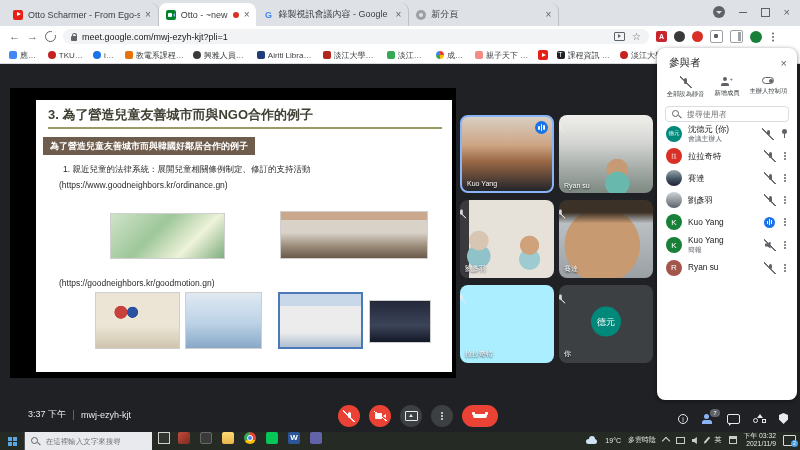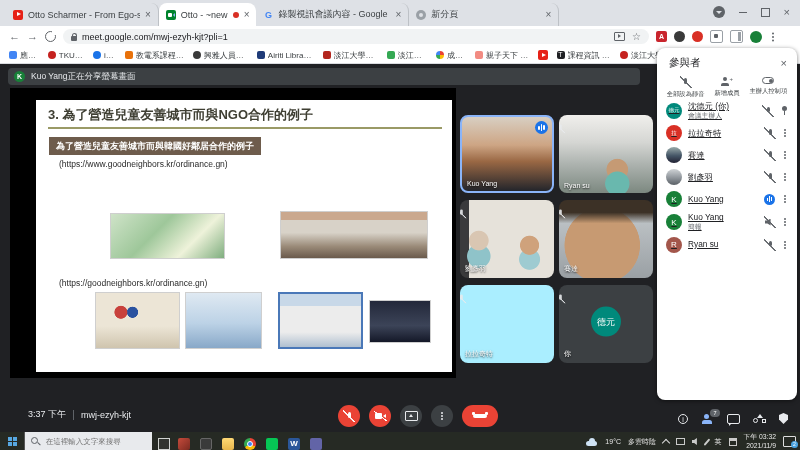--- a/index.html
+++ b/index.html
@@ -55,21 +55,21 @@
   .bmi{width:8px;height:8px;border-radius:2px;flex:0 0 auto;display:inline-block;}
   .bm .lbl{max-width:74px;overflow:hidden;text-overflow:ellipsis;white-space:nowrap;}
   .bmsep{width:1px;height:10px;background:#dadce0;margin-left:auto;}
   
   .meet{position:absolute;top:64px;left:0;right:0;height:368px;background:#202124;}
   .banner{position:absolute;top:4px;left:8px;width:632px;height:17px;background:#3c4043;border-radius:4px;display:flex;align-items:center;gap:6px;padding:0 6px;font-size:8.5px;color:#e8eaed;box-sizing:border-box;}
   .kcirc{width:11px;height:11px;border-radius:50%;background:#188038;color:#fff;font-size:7px;font-weight:bold;display:flex;align-items:center;justify-content:center;}
   .share{position:absolute;top:24px;left:10px;width:446px;height:290px;background:#000;}
   .slide{position:absolute;top:12px;left:26px;width:416px;height:272px;background:#fff;overflow:hidden;}
   .slide-title{margin:6px 10px 0 12px;padding-bottom:3px;font-size:13px;font-weight:bold;color:#3f3f33;border-bottom:2.5px solid #9a9a66;}
-  .slide-badge{display:inline-block;margin:8px 0 0 13px;background:#6e5c4c;color:#fff;font-size:9px;font-weight:bold;padding:2.5px 7px;}
+  .slide-badge{display:inline-block;margin:8px 0 0 7px;background:#6e5c4c;color:#fff;font-size:9px;font-weight:bold;padding:2.5px 7px;}
   .slide-item{margin:9px 14px 0 27px;font-size:8.5px;color:#2a2a2a;}
   .slide-url{margin:4px 14px 0 23px;font-size:8.5px;color:#2a2a2a;}
   .ph{position:absolute;border:1px solid #cfcfcf;box-sizing:border-box;}
   .ph-a{left:74px;top:113px;width:115px;height:46px;background:linear-gradient(135deg,#cfe3c8,#9ec79a 40%,#eef2da 70%,#7fae7f);}
   .ph-b{left:244px;top:111px;width:148px;height:48px;background:linear-gradient(180deg,#caa88e 0 18%,#d8d2c8 18% 45%,#9a8a78 75%,#6a5a4c);}
   .ph-c{left:59px;top:192px;width:85px;height:57px;background:radial-gradient(circle at 30% 35%,#c8413c 0 9%,rgba(0,0,0,0) 10%),radial-gradient(circle at 44% 35%,#2a52a0 0 9%,rgba(0,0,0,0) 10%),linear-gradient(180deg,#ece5d6 0 60%,#cfc4ae);}
   .ph-d{left:149px;top:192px;width:77px;height:57px;background:linear-gradient(180deg,#dfe9f2,#bcd2e6 55%,#88a8c8);}
   .ph-e{left:242px;top:192px;width:85px;height:57px;background:linear-gradient(180deg,#c8d8e8 0 22%,#ececec 22% 72%,#b0c0d0);border:2px solid #4a78b8;}
   .ph-f{left:333px;top:200px;width:62px;height:43px;background:linear-gradient(180deg,#23283a,#3c4458 60%,#141828);}
   
@@ -112,21 +112,21 @@
   .pact .lbl{font-size:6.3px;white-space:nowrap;color:#3c4043;}
   .ic-addperson{position:relative;width:11px;height:9px;display:inline-block;}
   .ic-addperson::before{content:"";position:absolute;left:2px;top:0;width:4px;height:4px;border-radius:50%;background:#5f6368;}
   .ic-addperson::after{content:"";position:absolute;left:0;bottom:0;width:8px;height:3.5px;border-radius:2px 2px 0 0;background:#5f6368;}
   .ic-addperson i{position:absolute;right:0;top:1px;width:3px;height:3px;color:#5f6368;font-style:normal;font-size:6px;line-height:3px;}
   .ic-toggle{position:relative;width:12px;height:7px;border-radius:4px;border:1px solid #5f6368;display:inline-block;box-sizing:border-box;}
   .ic-toggle::after{content:"";position:absolute;right:0.5px;top:0.5px;width:4px;height:4px;border-radius:50%;background:#5f6368;}
   .psearch{display:flex;align-items:center;gap:5px;margin:7px 8px 0 8px;height:16px;border:1px solid #dadce0;border-radius:4px;padding:0 6px;box-sizing:border-box;}
   .psearch input{border:none;outline:none;font-size:8px;color:#5f6368;width:100%;font-family:"Liberation Sans",sans-serif;background:transparent;}
   .psection{padding:6px 12px 2px 12px;font-size:7.5px;color:#5f6368;}
-  .prow{display:flex;align-items:center;gap:6px;padding:3px 9px;text-decoration:underline;}
+  .prow{display:flex;align-items:center;gap:6px;padding:3px 9px;}
   .pav{width:16px;height:16px;border-radius:50%;flex:0 0 auto;color:#fff;font-size:5.5px;display:flex;align-items:center;justify-content:center;overflow:hidden;}
   .pav-photo1{background:linear-gradient(180deg,#9aa 0%,#456 55%,#223 100%);}
   .pav-photo2{background:linear-gradient(180deg,#cfd3d6 0%,#8a9096 60%,#5a6066 100%);}
   .pinfo{flex:1;min-width:0;display:flex;flex-direction:column;line-height:1.15;}
   .pname{font-size:8.3px;color:#202124;white-space:nowrap;overflow:hidden;text-overflow:ellipsis;}
   .psub{font-size:6.8px;color:#5f6368;}
   .psub:empty{display:none;}
   .pstat{color:#5f6368;display:flex;align-items:center;gap:7px;flex:0 0 auto;}
   .speakdot{width:11px;height:11px;border-radius:50%;background:#1a73e8;display:flex;align-items:center;justify-content:center;gap:1px;}
   .speakdot i{width:1.2px;background:#fff;}
@@ -155,21 +155,21 @@
   .ic-people::after{content:"";position:absolute;left:0.5px;bottom:0;width:10px;height:4px;border-radius:2.5px 2.5px 0 0;background:currentColor;}
   .pplbadge{position:absolute;top:-5px;right:-6px;min-width:8px;height:8px;border-radius:4px;background:#5f6368;color:#fff;font-size:5.5px;line-height:8px;text-align:center;padding:0 1px;}
   .ic-chat{width:11px;height:8px;border:1.2px solid currentColor;border-radius:2px;position:relative;display:inline-block;}
   .ic-chat::after{content:"";position:absolute;left:1px;bottom:-3px;border-left:0 solid transparent;border-right:3px solid transparent;border-top:3px solid currentColor;}
   .ic-shapes{position:relative;width:13px;height:9px;display:inline-block;}
   .ic-shapes::before{content:"";position:absolute;left:0;bottom:0;width:5px;height:5px;border-radius:50%;border:1px solid currentColor;box-sizing:border-box;}
   .ic-shapes::after{content:"";position:absolute;right:0;bottom:0;width:4.5px;height:4.5px;border:1px solid currentColor;box-sizing:border-box;}
   .ic-shapes i{position:absolute;left:3.5px;top:0;border-left:3px solid transparent;border-right:3px solid transparent;border-bottom:4px solid currentColor;}
   .ic-shield{width:9px;height:11px;background:currentColor;clip-path:polygon(50% 0,100% 18%,100% 58%,50% 100%,0 58%,0 18%);display:inline-block;}
   
-  .taskbar{position:absolute;bottom:0;left:0;right:0;height:18px;background:#262a24;display:flex;align-items:flex-end;color:#e8e8e8;}
+  .taskbar{position:absolute;bottom:0;left:0;right:0;height:18px;background:#262a24;display:flex;align-items:flex-start;color:#e8e8e8;}
   .startbtn{width:24px;height:18px;display:flex;align-items:center;justify-content:center;}
   .winlogo{width:9px;height:9px;display:grid;grid-template-columns:4px 4px;grid-template-rows:4px 4px;gap:1px;}
   .winlogo i{background:#57a8e2;}
   .tsearch{display:flex;align-items:center;gap:5px;width:128px;height:18px;background:#e8eaed;color:#444;padding:0 6px;box-sizing:border-box;border-left:1px solid #555;}
   .tsearch input{border:none;outline:none;background:transparent;font-size:7.5px;width:100%;color:#444;font-family:"Liberation Sans",sans-serif;}
   .taskview{width:12px;height:12px;border:1px solid #cfd2cf;box-sizing:border-box;margin:0 8px 0 6px;position:relative;background:rgba(255,255,255,.05);}
   .appicons{display:flex;align-items:center;gap:10px;}
   .appic{width:12px;height:12px;border-radius:2px;}
   .ap1{background:linear-gradient(135deg,#c54b3c,#7c2a20);}
   .ap2{background:#3a3a3a;border:1px solid #666;box-sizing:border-box;}
@@ -309,33 +309,30 @@
       </span>
     <span class="bmsep"></span>
     <span class="bm">
         <span class="bmi" style="background:#fff;border:1px solid #5f6368;box-sizing:border-box;"></span>
         <span class="lbl">閱讀清單</span>
       </span>
   </div>
 
   <div class="meet">
 
-    <div class="banner">
-      <span class="kcirc">K</span>
-      <span>Kuo Yang正在分享螢幕畫面</span>
-    </div>
 
     <div class="share">
       <div class="slide">
         <div class="slide-title">3. 為了營造兒童友善城市而與NGO合作的例子</div>
         <div class="slide-badge">為了營造兒童友善城市而與韓國好鄰居合作的例子</div>
+        <div class="slide-item">1.  親近兒童的法律系統：展開兒童相關條例制定、修訂的支持活動</div>
         <div class="slide-url">(https://www.goodneighbors.kr/ordinance.gn)</div>
         <div class="ph ph-a"></div>
         <div class="ph ph-b"></div>
-        <div class="slide-url" style="position:absolute;left:0;right:0;top:174px;">(https://goodneighbors.kr/ordinance.gn)</div>
+        <div class="slide-url" style="position:absolute;left:0;right:0;top:174px;">(https://goodneighbors.kr/goodmotion.gn)</div>
         <div class="ph ph-c"></div>
         <div class="ph ph-d"></div>
         <div class="ph ph-e"></div>
         <div class="ph ph-f"></div>
       </div>
     </div>
 
     <div class="grid">
       <div class="tile tl1 speaking">
         <span class="audioind">
@@ -381,20 +378,24 @@
         <span class="pact">
           <span class="ic-addperson">
               <i>+</i>
             </span>
           <span class="lbl">新增成員</span>
         </span>
         <span class="pact">
           <span class="ic-toggle"></span>
           <span class="lbl">主辦人控制項</span>
         </span>
+      </div>
+      <div class="psearch">
+        <span class="ic-search"></span>
+        <input placeholder="搜尋使用者" style="">
       </div>
 
       <div class="prow">
         <span class="pav" style="background:#00897b;">
             <span>德元</span>
           </span>
         <span class="pinfo">
           <span class="pname">沈德元 (你)</span>
           <span class="psub">會議主辦人</span>
         </span>

